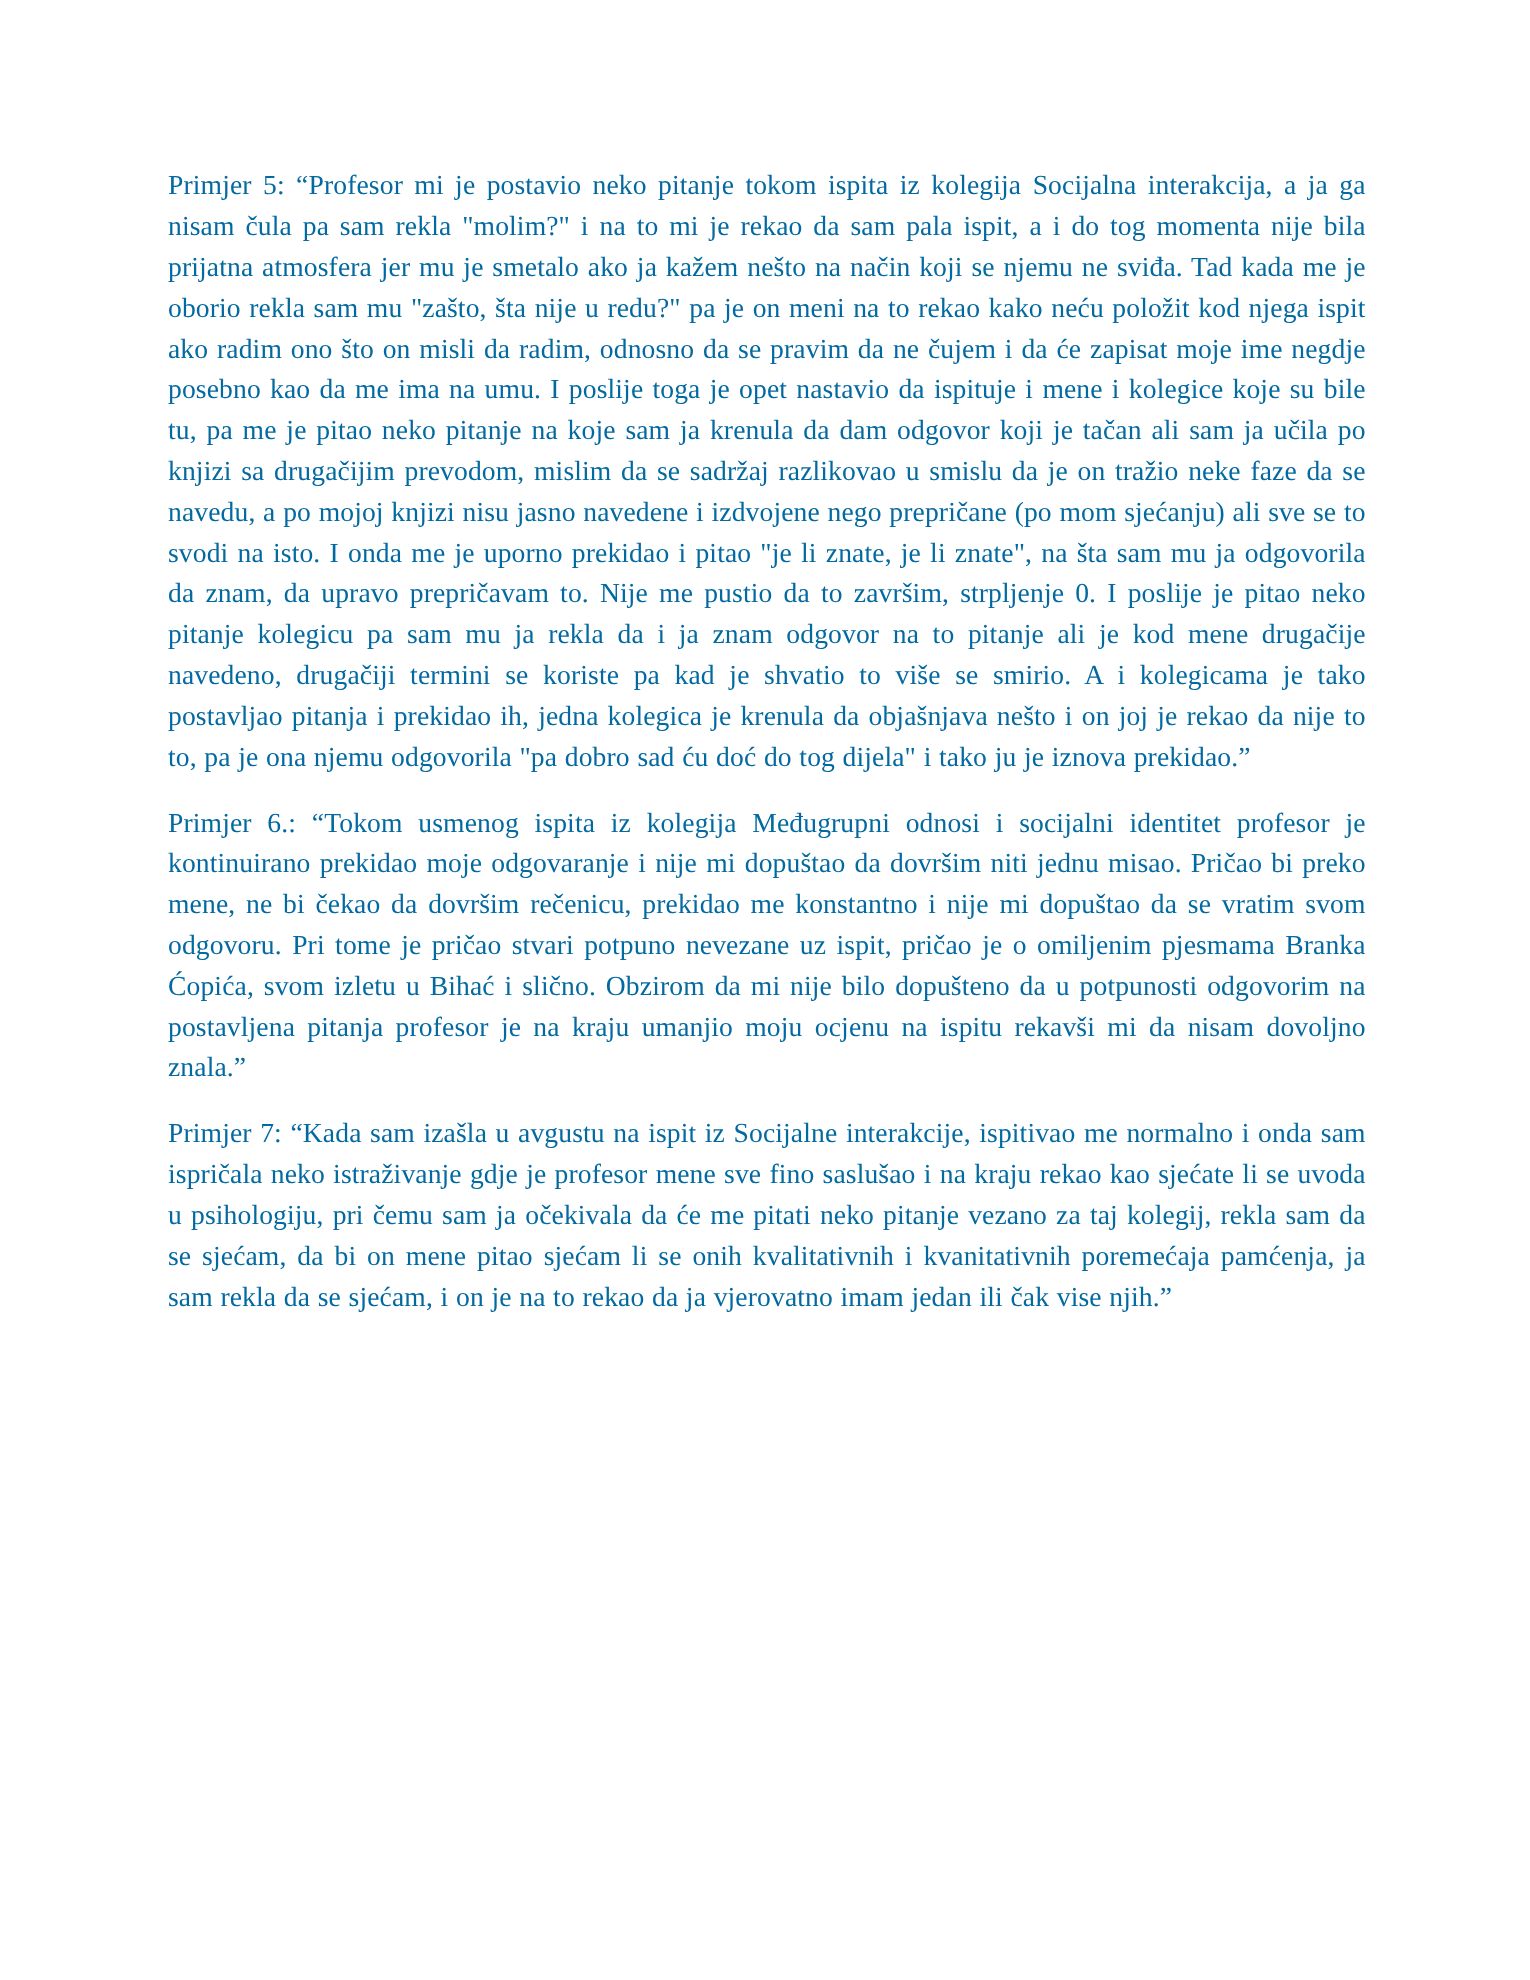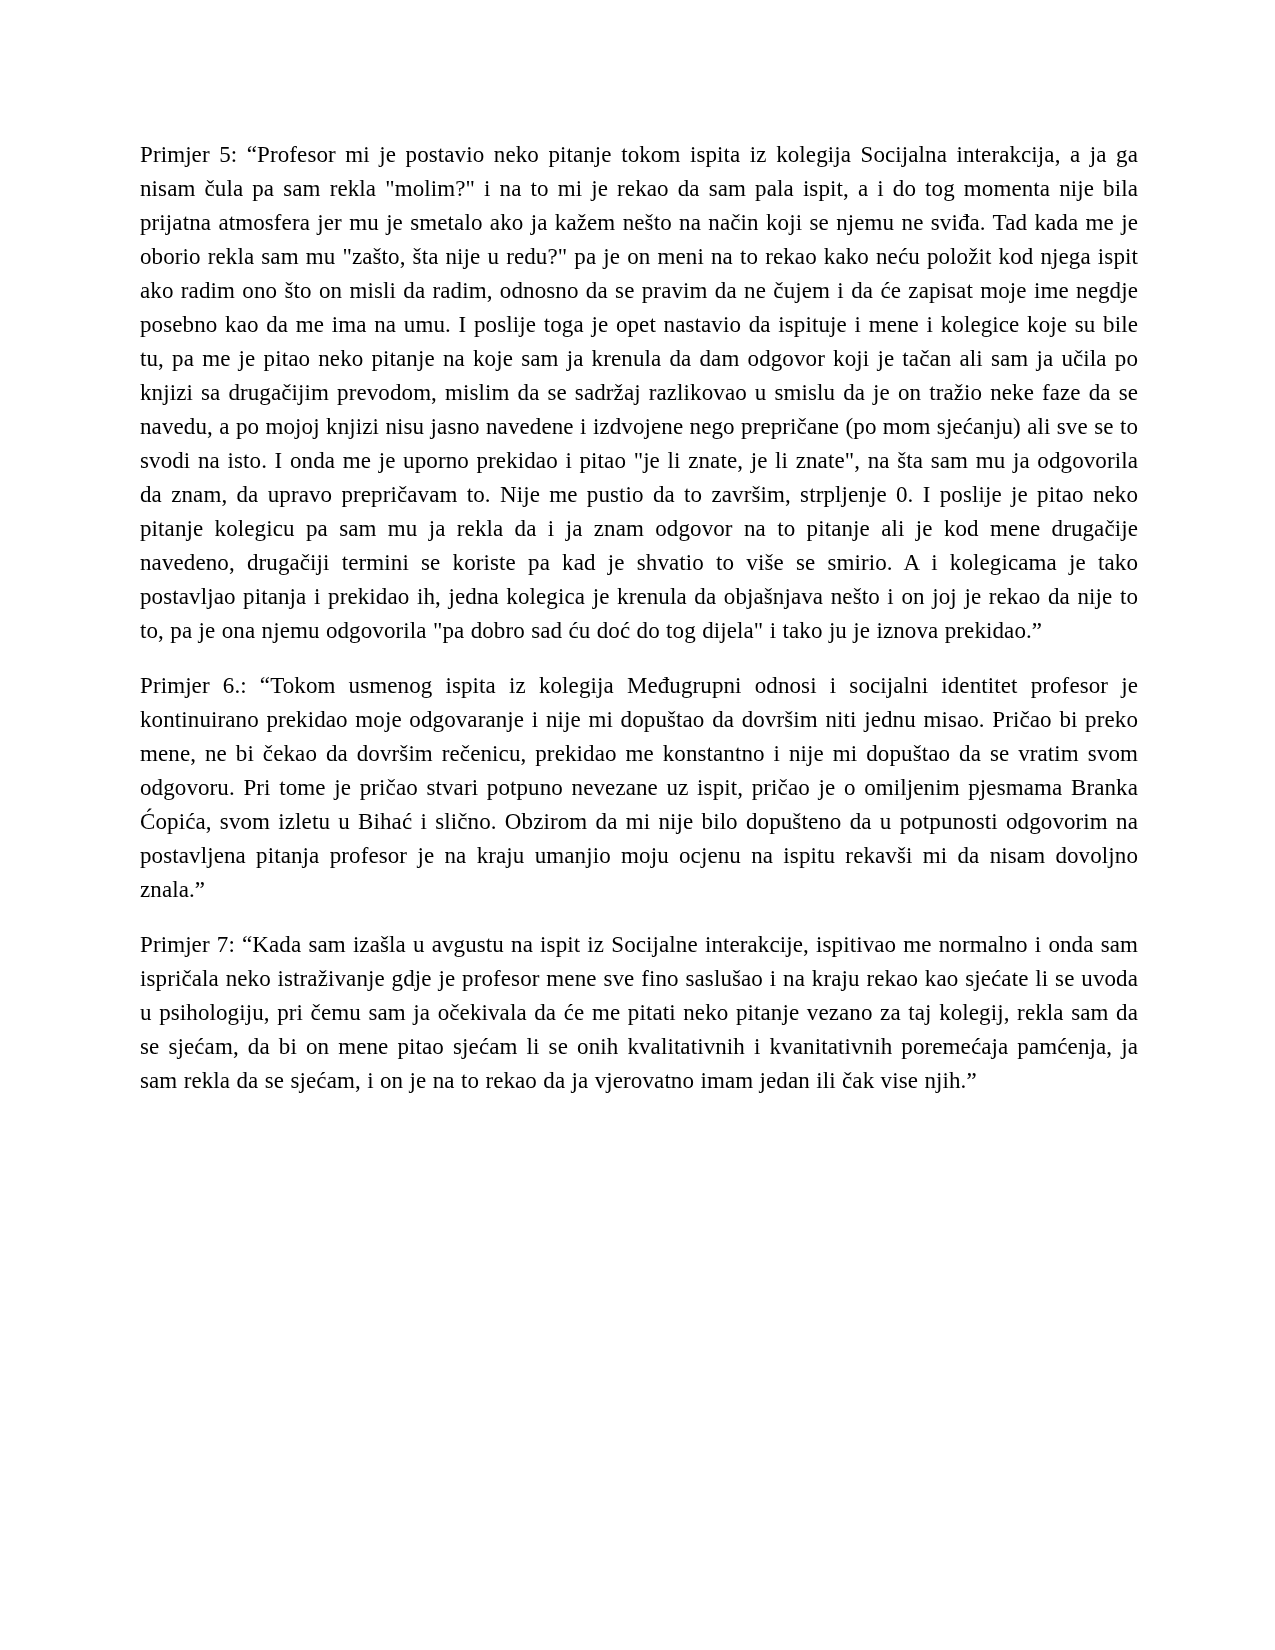--- a/index.html
+++ b/index.html
@@ -7,21 +7,21 @@
     padding: 0;
     background: #ffffff;
   }
   .page {
     position: relative;
     width: 1275px;
     height: 1650px;
     background: #ffffff;
     overflow: hidden;
     font-family: "Liberation Serif", "DejaVu Serif", serif;
-    color: #000000;
+    color: #0369a1;
   }
   .content {
     position: absolute;
     left: 140px;
     top: 138px;
     width: 998px;
   }
   .content p {
     margin: 0 0 21px 0;
     font-size: 23px;

